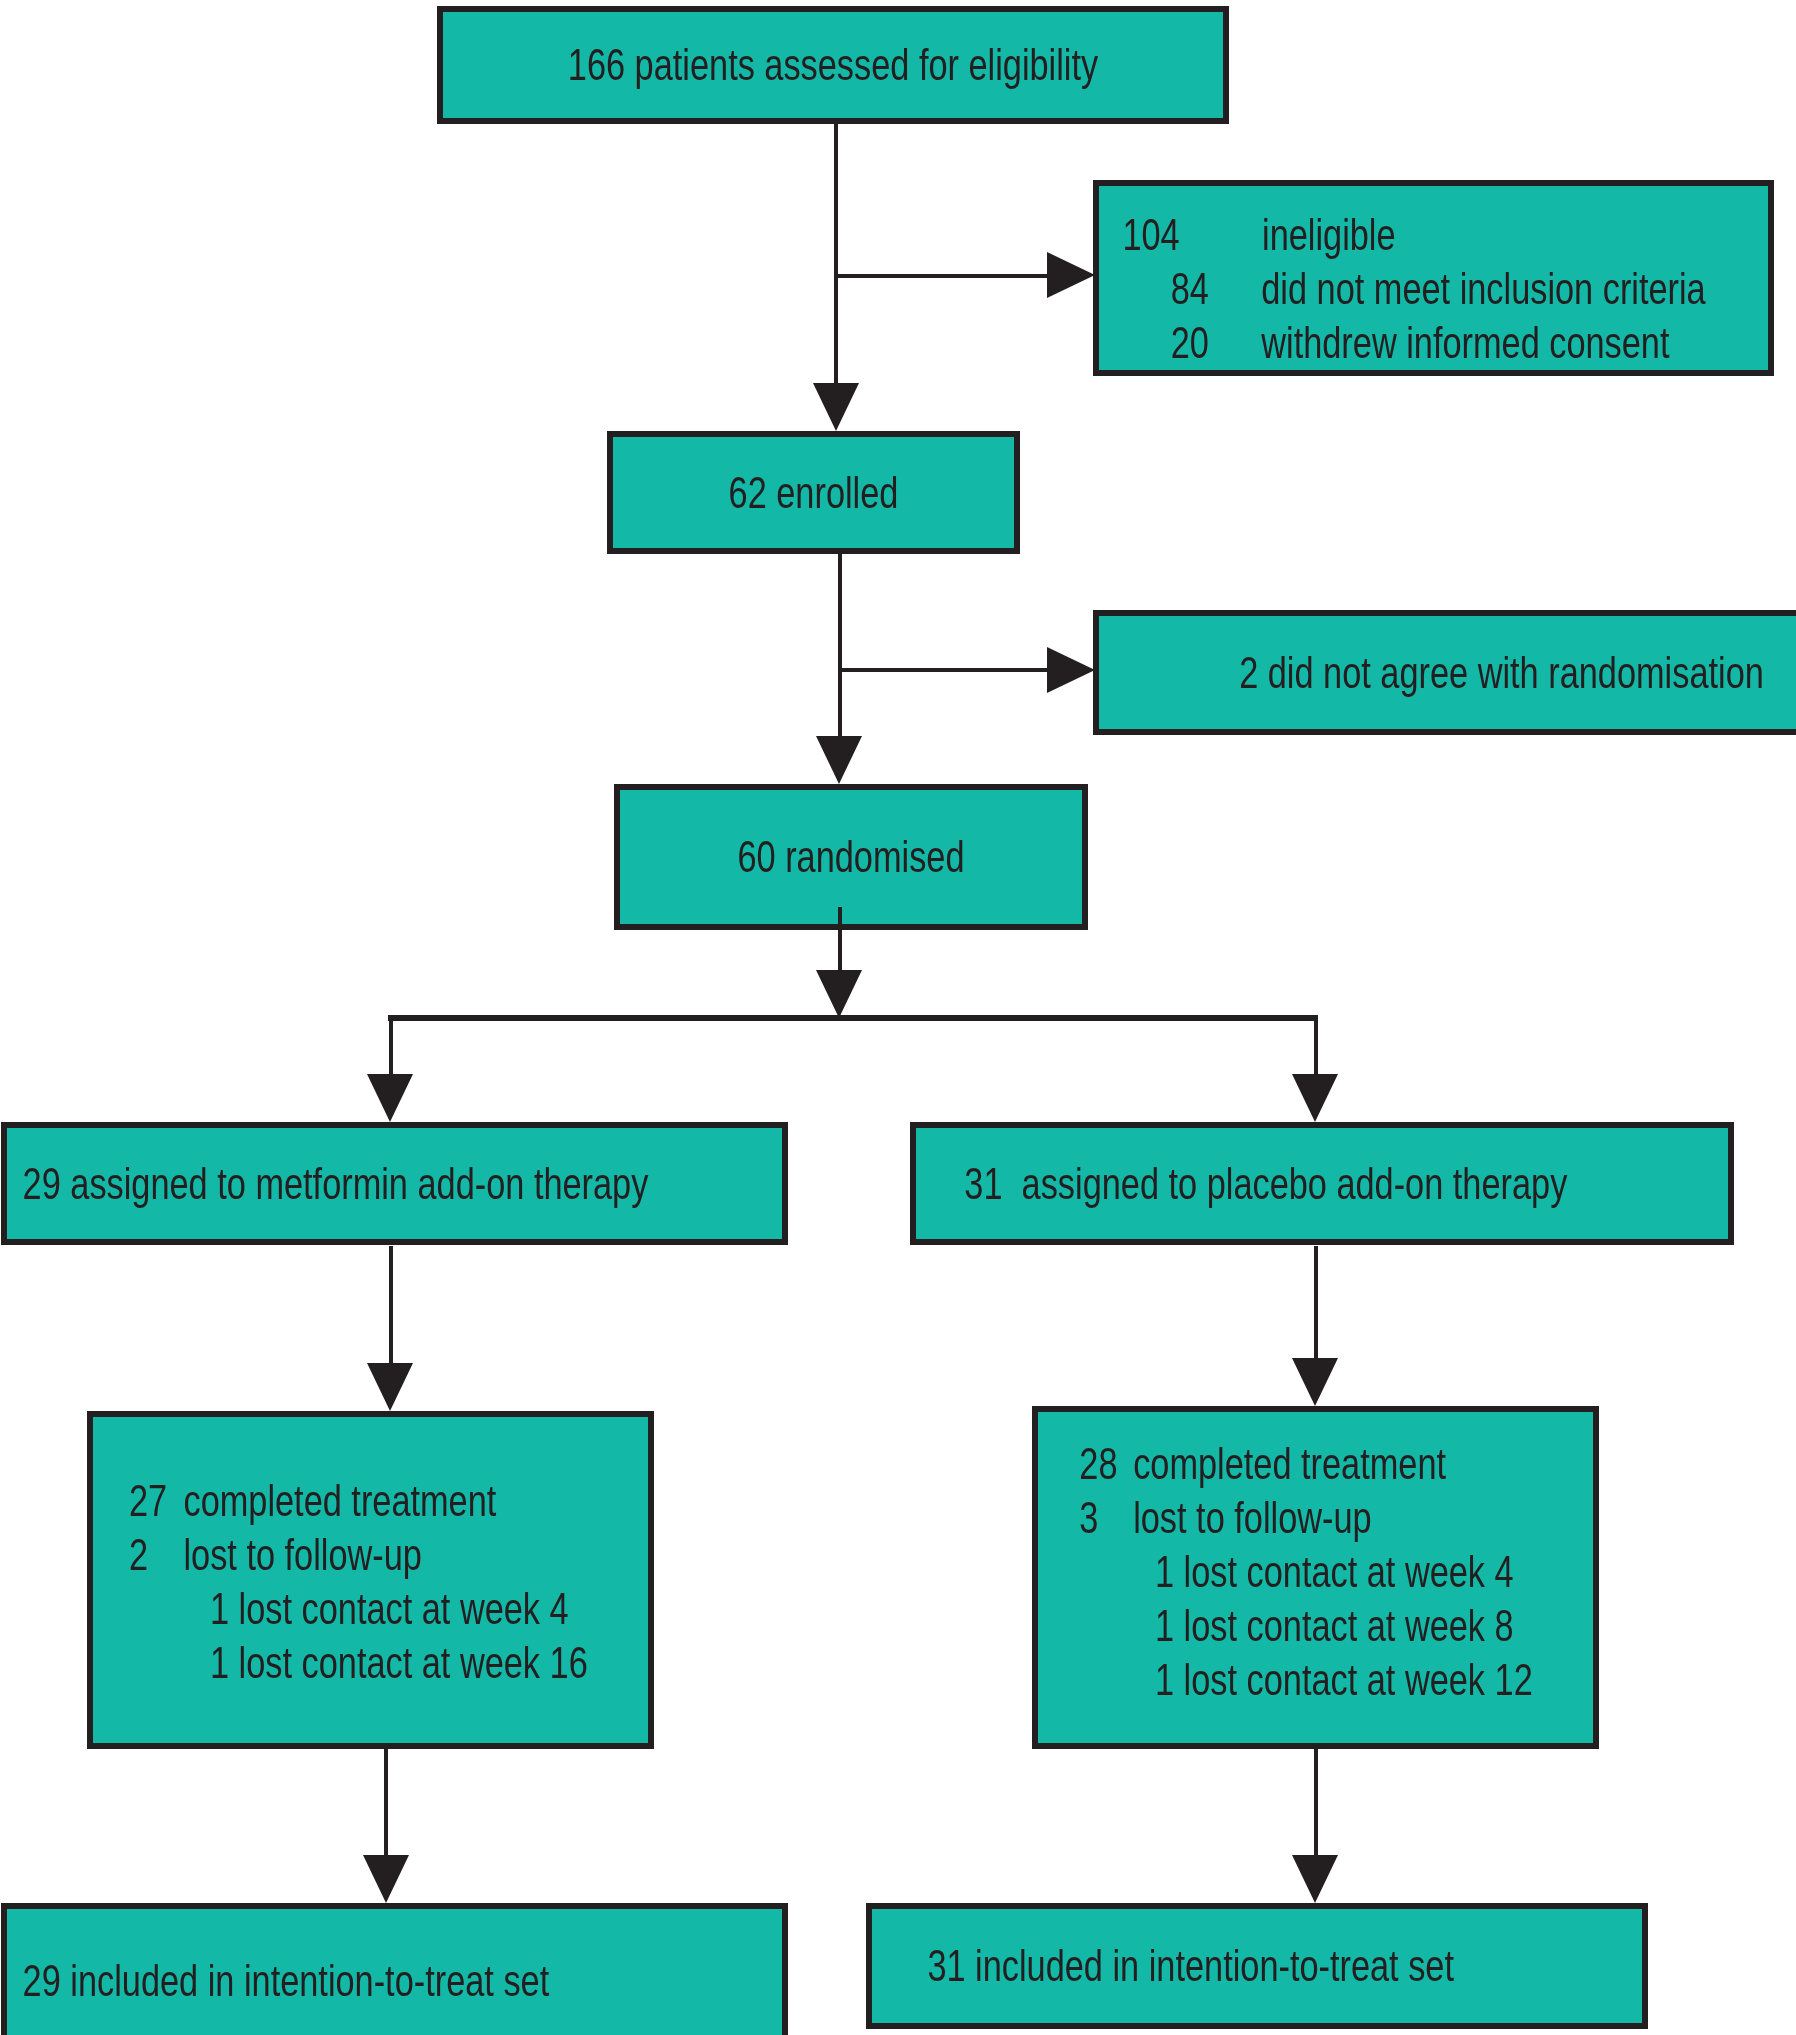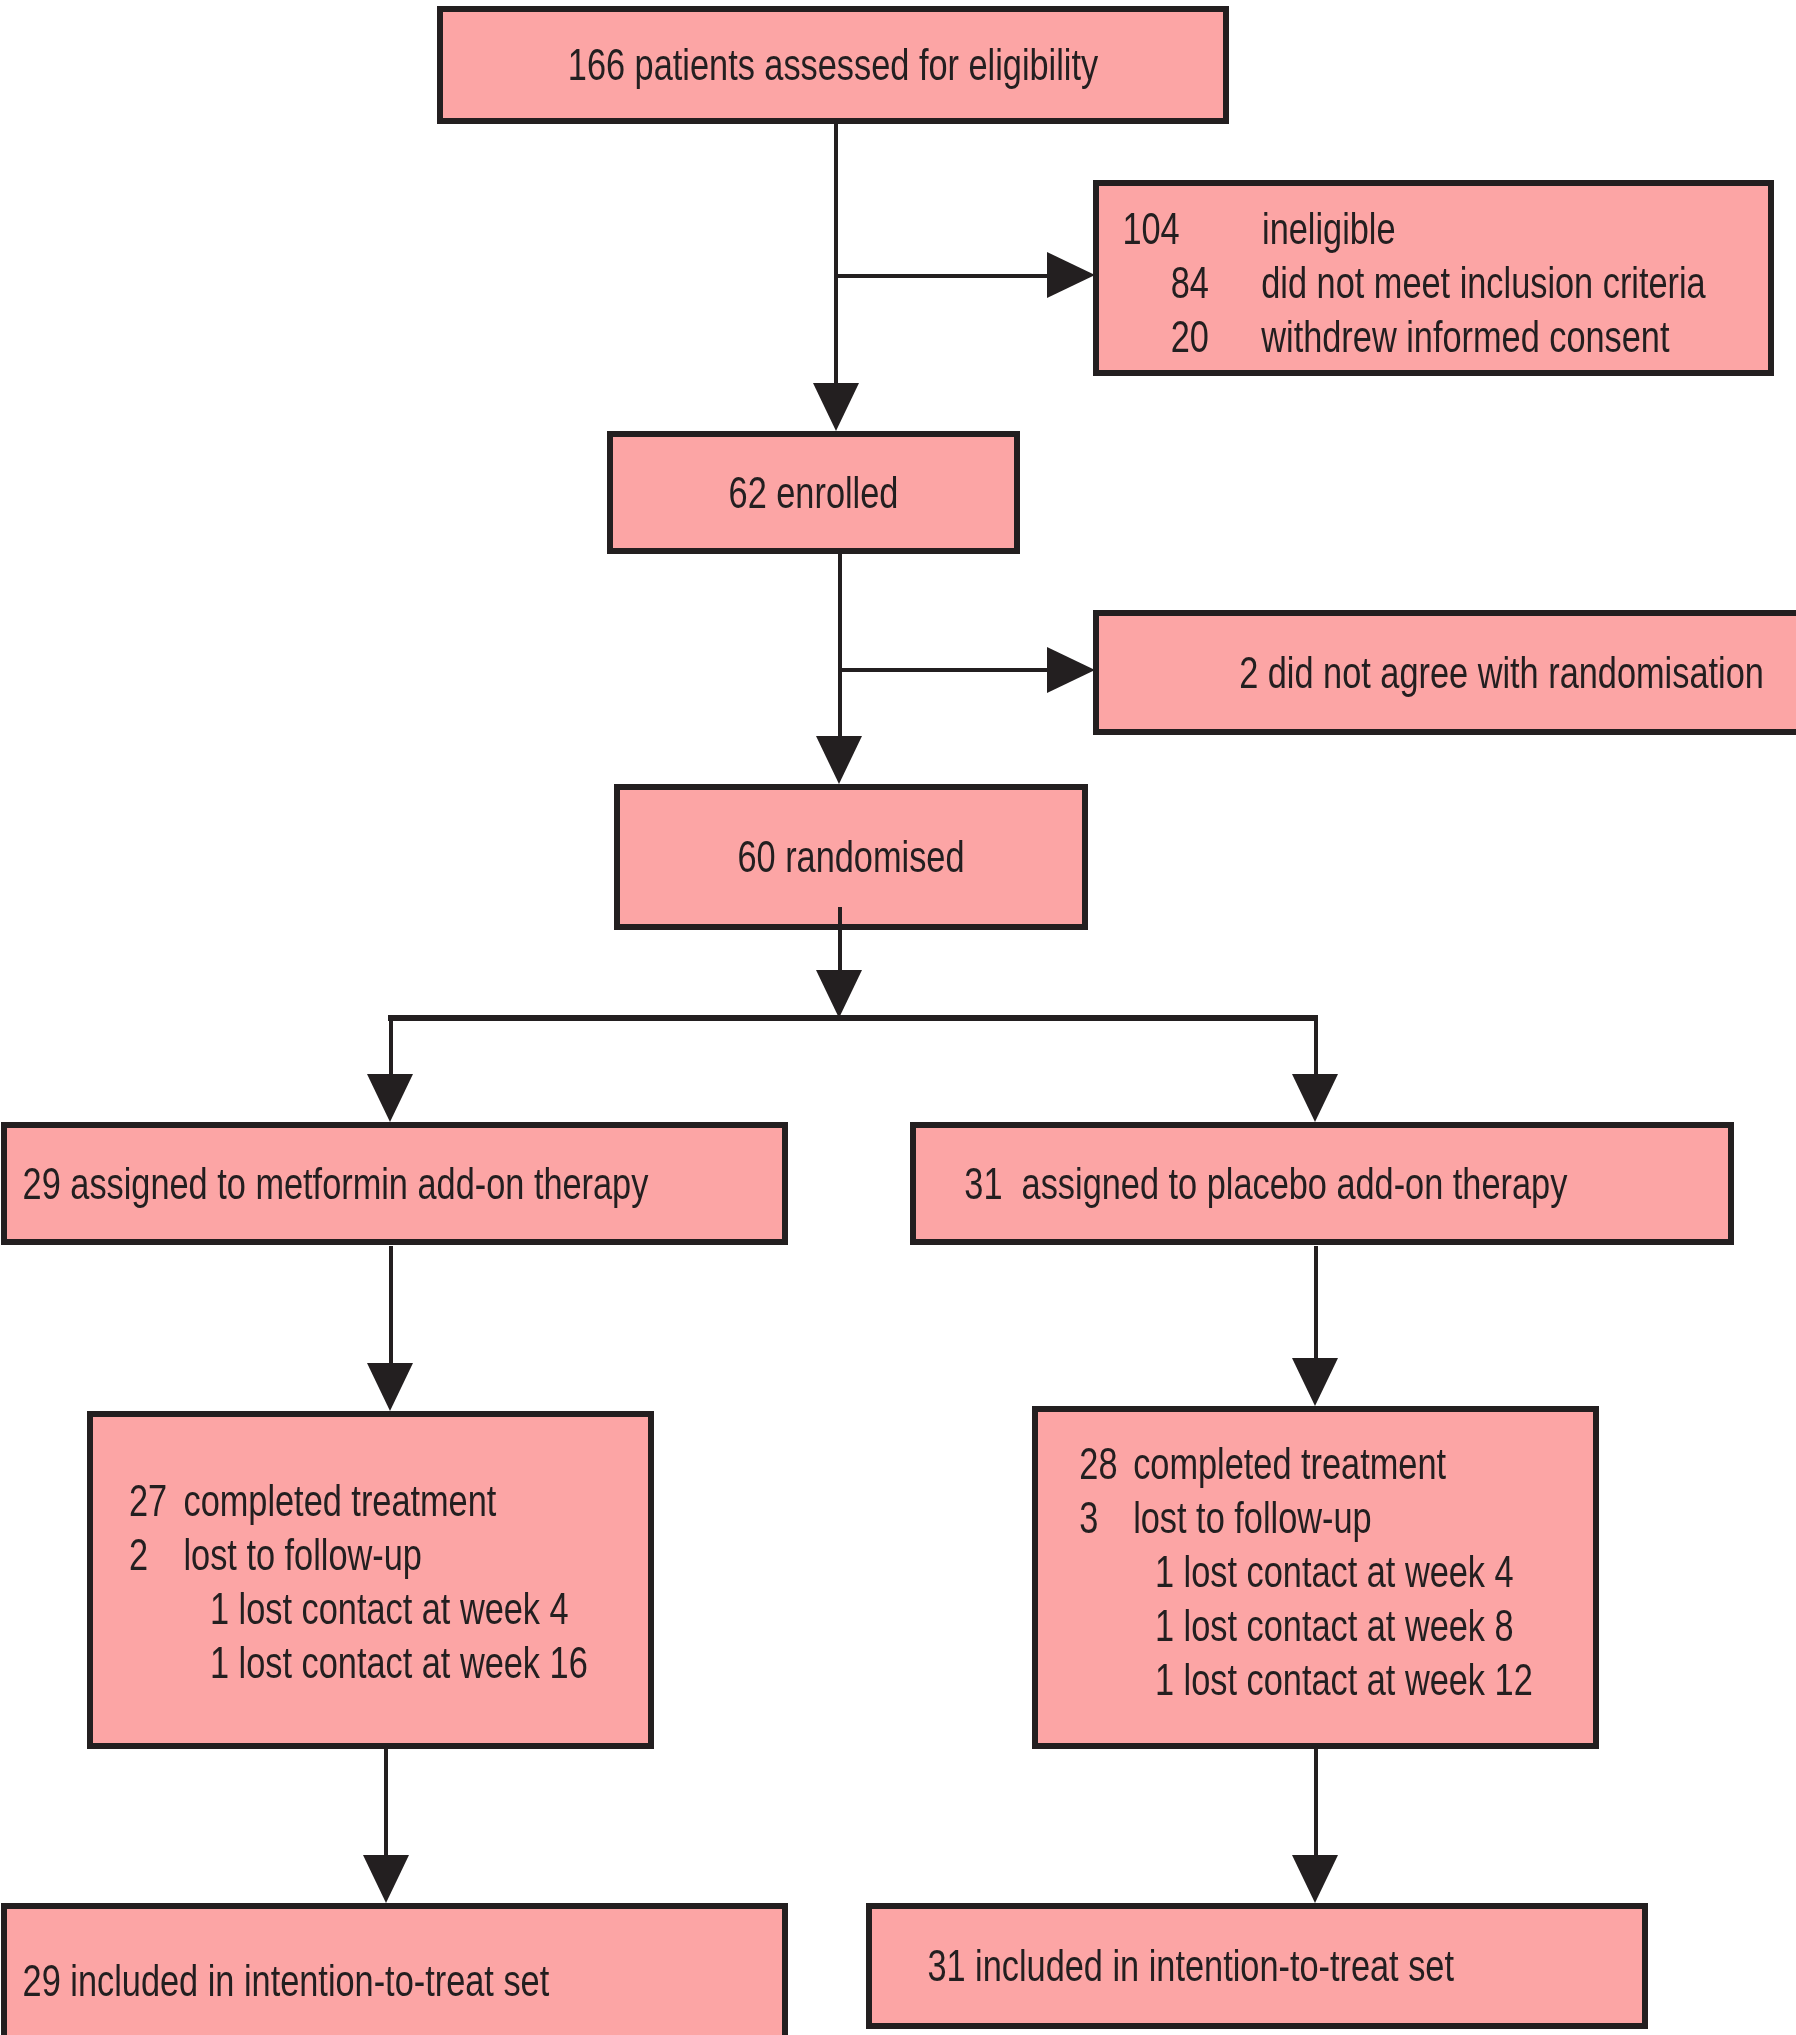--- a/index.html
+++ b/index.html
@@ -9,21 +9,21 @@
     height:2035px;
     background:#ffffff;
     font-family:"Liberation Sans","DejaVu Sans",sans-serif;
     color:#231f20;
     font-size:44px;
   }
   .box{
     position:absolute;
     box-sizing:border-box;
     border:6.2px solid #231f20;
-    background:#fca5a5;
+    background:#14b8a6;
     display:flex;
     flex-direction:column;
   }
   .box.vcenter{justify-content:center;}
   .row{
     line-height:54px;
     white-space:pre;
     transform:scaleX(0.78);
     transform-origin:0 50%;
   }
@@ -63,21 +63,21 @@
 </style>
 </head>
 <body>
 
 <div class="canvas">
 
   <div class="box vcenter center" style="left:437px;top:6.2px;width:792px;height:118px">
     <div class="row">166 patients assessed for eligibility</div>
   </div>
 
-  <div class="box b-inelig" style="left:1093px;top:180px;width:681px;height:196px;padding-top:16px">
+  <div class="box b-inelig" style="left:1093px;top:180px;width:681px;height:196px;padding-top:22px">
     <div class="row lvl1"><span class="num">104</span><span>ineligible</span></div>
     <div class="row lvl2"><span class="num">84</span><span>did not meet inclusion criteria</span></div>
     <div class="row lvl2"><span class="num">20</span><span>withdrew informed consent</span></div>
   </div>
 
   <div class="box vcenter center" style="left:607px;top:431px;width:413px;height:123px">
     <div class="row">62 enrolled</div>
   </div>
 
   <div class="box vcenter center" style="left:1093px;top:610px;width:817px;height:125px">

